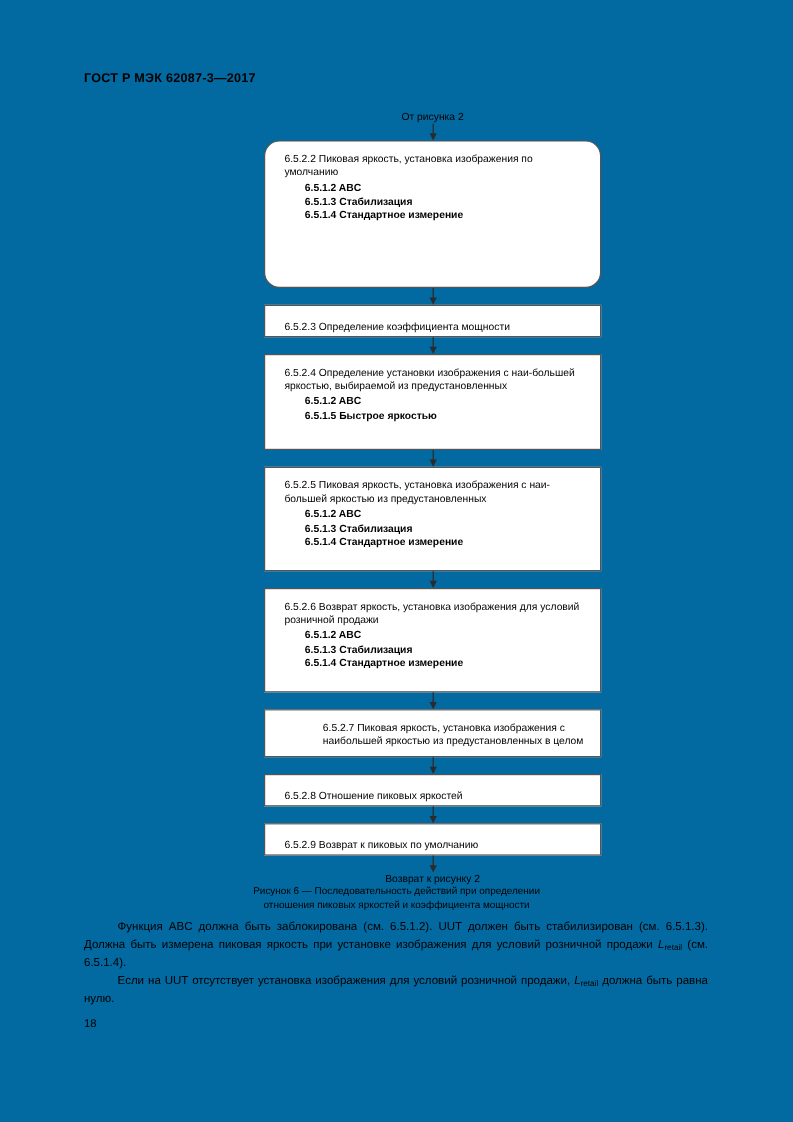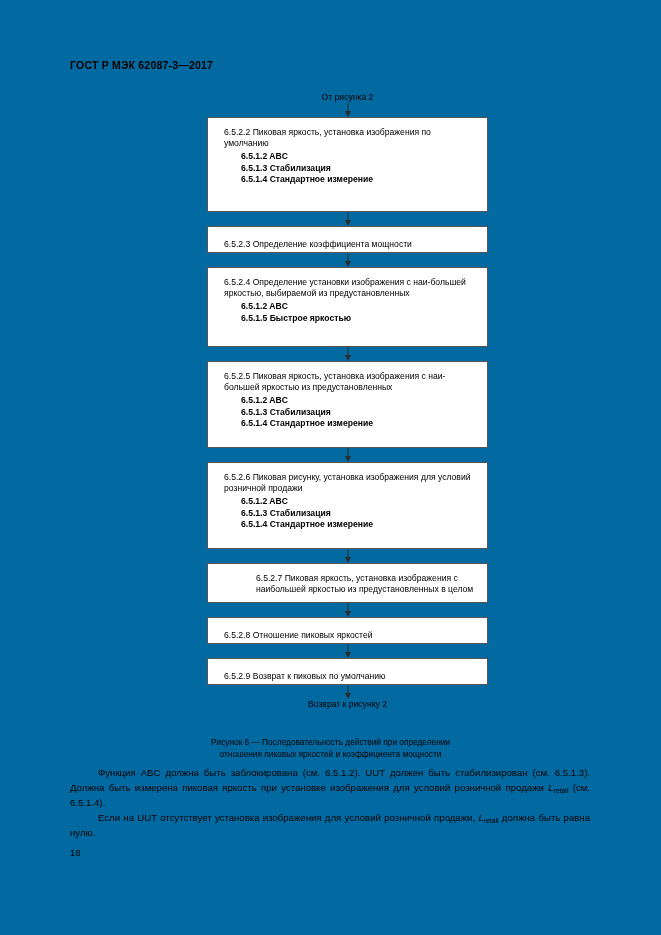--- a/index.html
+++ b/index.html
@@ -29,21 +29,21 @@
     left: 70px;
     font-size: 10.5px;
     font-weight: bold;
     letter-spacing: 0.2px;
   }
 
   
   .flow {
     position: absolute;
     top: 92px;
-    left: 207px;
+    left: 220px;
     width: 281px;
   }
 
   .flow-label {
     text-align: center;
     font-size: 8.6px;
     line-height: 11px;
   }
 
   .arrow {
@@ -88,21 +88,21 @@
     list-style: none;
     margin: 1px 0 0 0;
     padding: 0 0 0 17px;
     font-weight: bold;
   }
   .node ul.sub li {
     font-size: 8.6px;
     line-height: 11.7px;
   }
 
-  .node.h-tall   { height: 95px; }
+  .node.h-tall   { height: 123px; border-radius: 13px; }
   .node.h-one    { height: 27px; padding-top: 12px; }
   .node.h-med    { height: 80px; }
   .node.h-med2   { height: 87px; }
   .node.h-two    { height: 40px; padding-top: 9px; padding-left: 48px; }
 
   .node.h-one .title { line-height: 10px; }
 
   
   .figcaption {
     position: absolute;
@@ -188,21 +188,21 @@
       <ul class="sub">
         <li>6.5.1.2 ABC</li>
         <li>6.5.1.3 Стабилизация</li>
         <li>6.5.1.4 Стандартное измерение</li>
       </ul>
     </div>
 
     <div class="arrow"></div>
 
     <div class="node h-med2">
-      <p class="title">6.5.2.6 Пиковая рисунку, установка изображения для условий розничной продажи</p>
+      <p class="title">6.5.2.6 Возврат яркость, установка изображения для условий розничной продажи</p>
       <ul class="sub">
         <li>6.5.1.2 ABC</li>
         <li>6.5.1.3 Стабилизация</li>
         <li>6.5.1.4 Стандартное измерение</li>
       </ul>
     </div>
 
     <div class="arrow"></div>
 
     <div class="node h-two">

